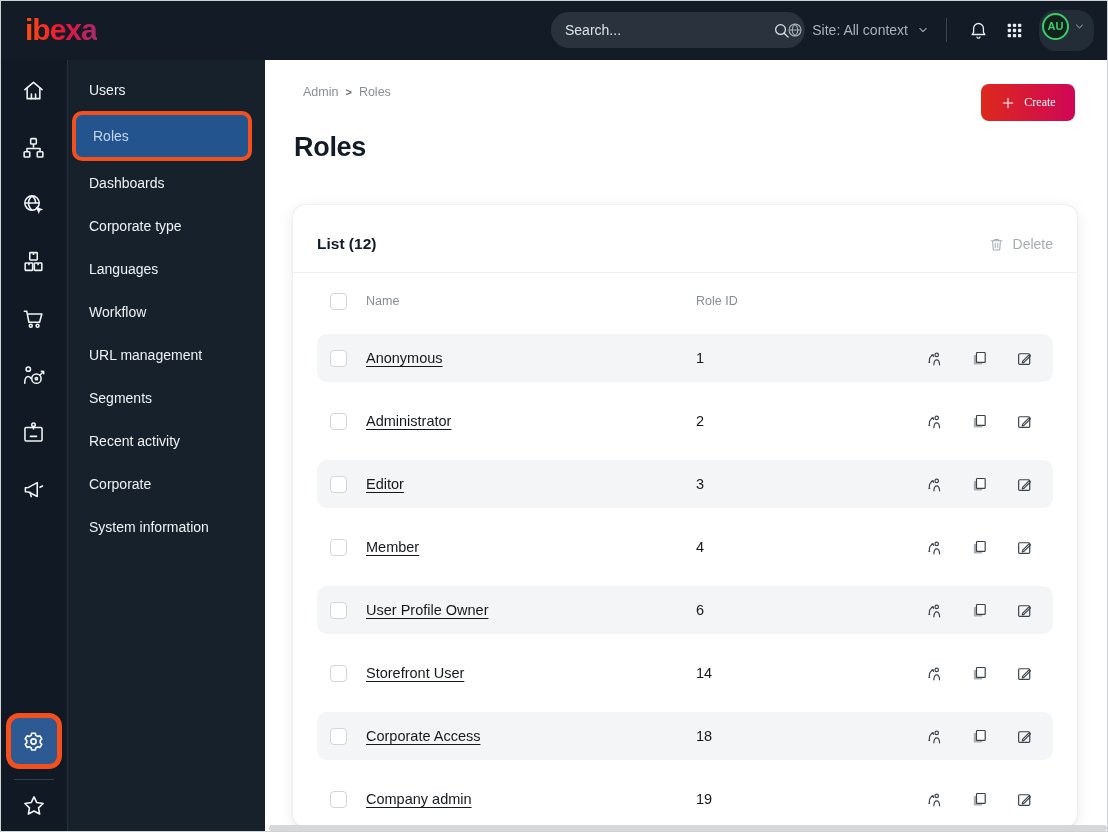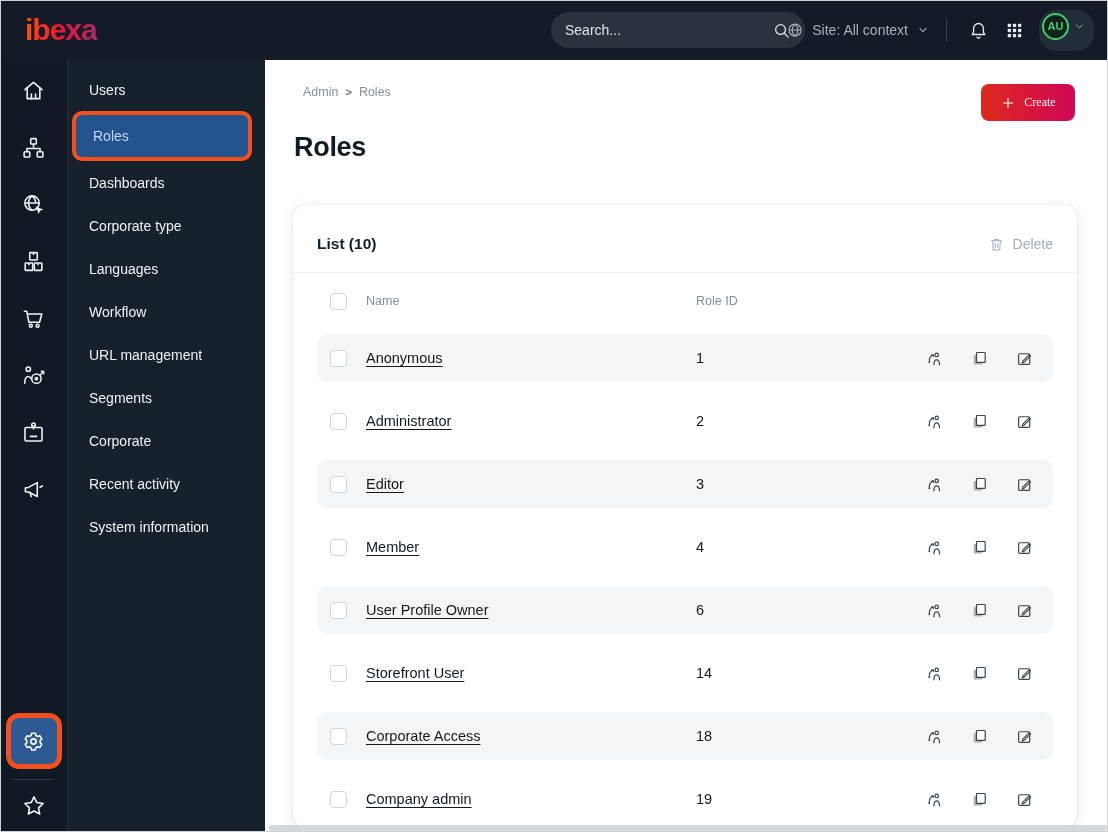--- a/index.html
+++ b/index.html
@@ -363,24 +363,24 @@
   <div class="menu-item">
       <span>Workflow</span>
     </div>
   <div class="menu-item">
       <span>URL management</span>
     </div>
   <div class="menu-item">
       <span>Segments</span>
     </div>
   <div class="menu-item">
+      <span>Recent activity</span>
+    </div>
+  <div class="menu-item">
       <span>Corporate</span>
-    </div>
-  <div class="menu-item">
-      <span>Recent activity</span>
     </div>
   <div class="menu-item">
       <span>System information</span>
     </div>
 </nav>
 
 <main class="main">
   <div class="breadcrumb">
     <span>Admin</span>
     <span class="sep">&gt;</span>
@@ -393,21 +393,21 @@
           <use href="#i-plus"></use>
         </svg>
       </span>
     <span>Create</span>
   </button>
 
   <h1 class="page-title">Roles</h1>
 
   <section class="card">
     <div class="card-head">
-      <div class="card-title">List (10)</div>
+      <div class="card-title">List (12)</div>
       <button class="delete-btn">
         <span class="icn">
             <svg width="17" height="17">
               <use href="#i-trash"></use>
             </svg>
           </span>
         <span>Delete</span>
       </button>
     </div>
     <div class="card-div"></div>

